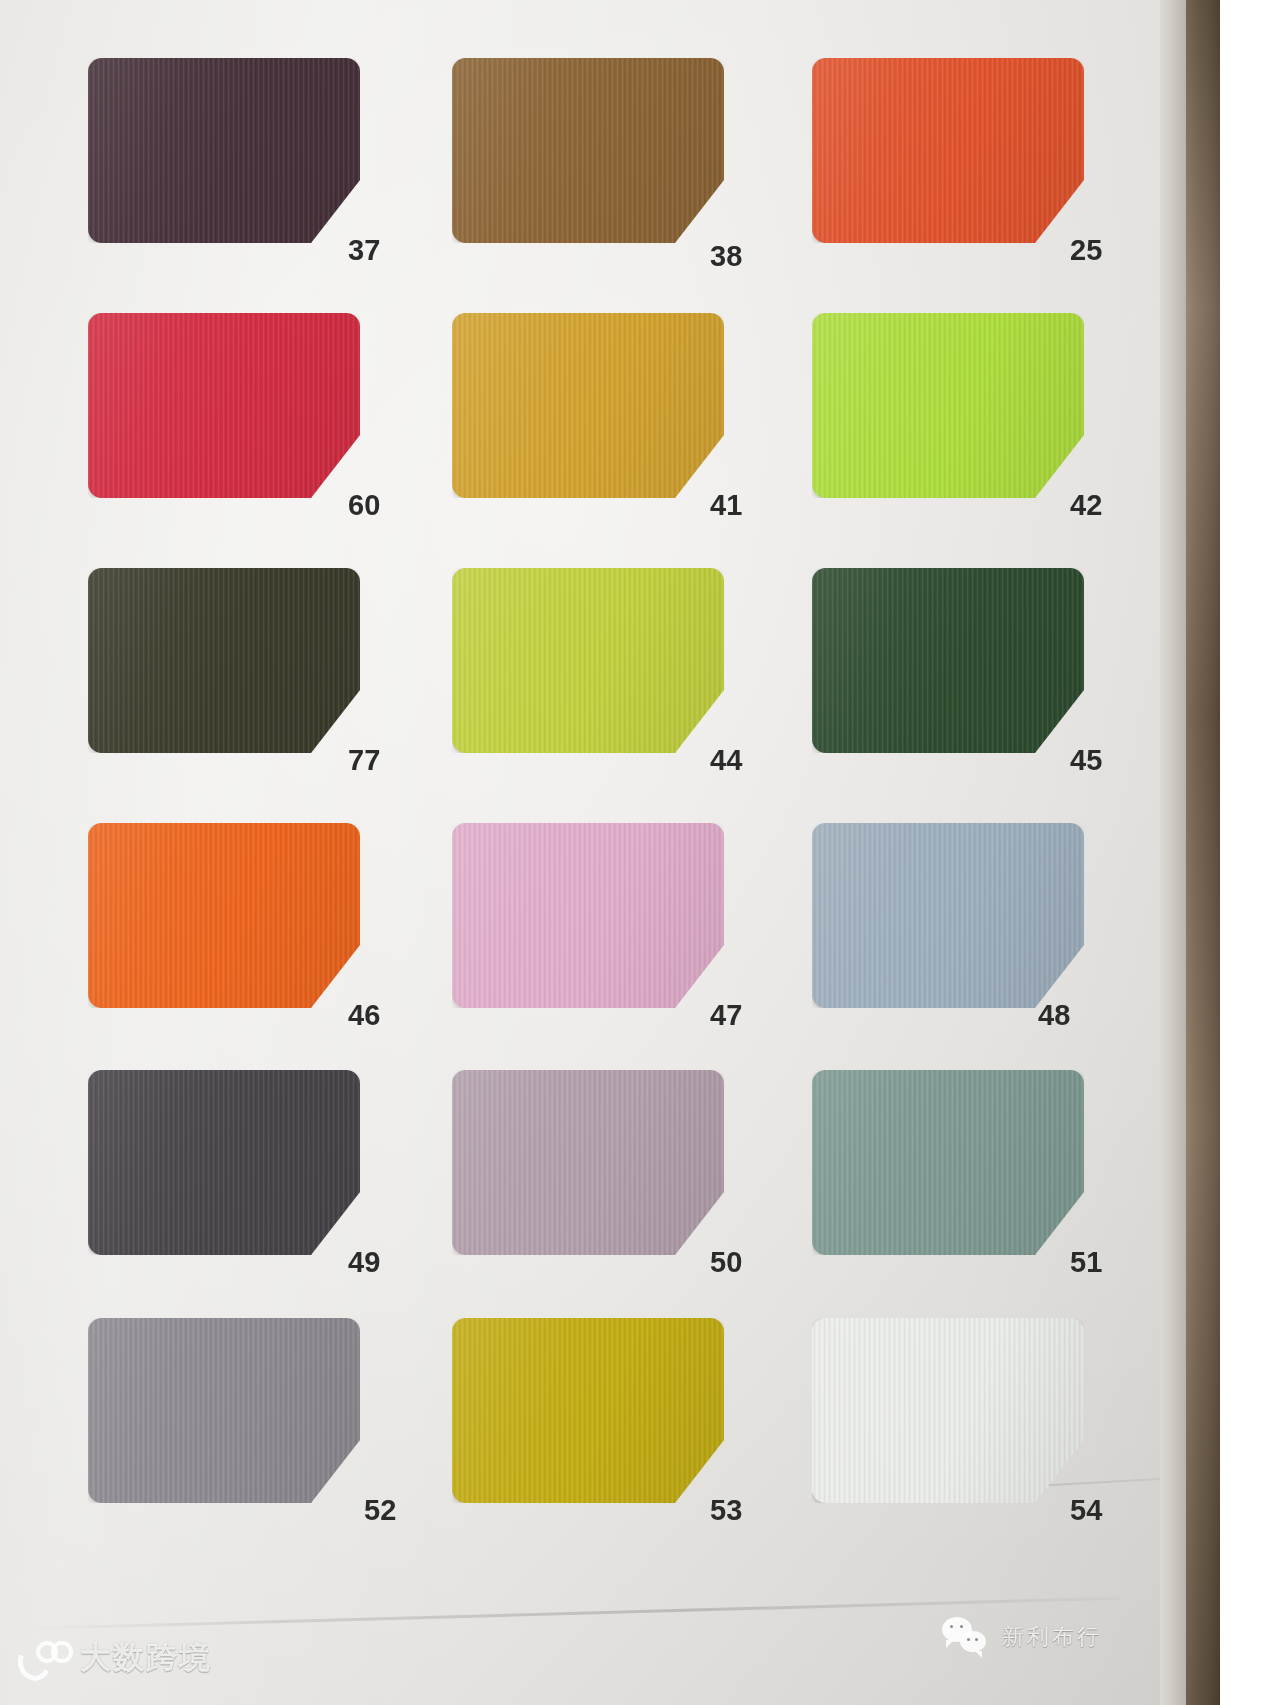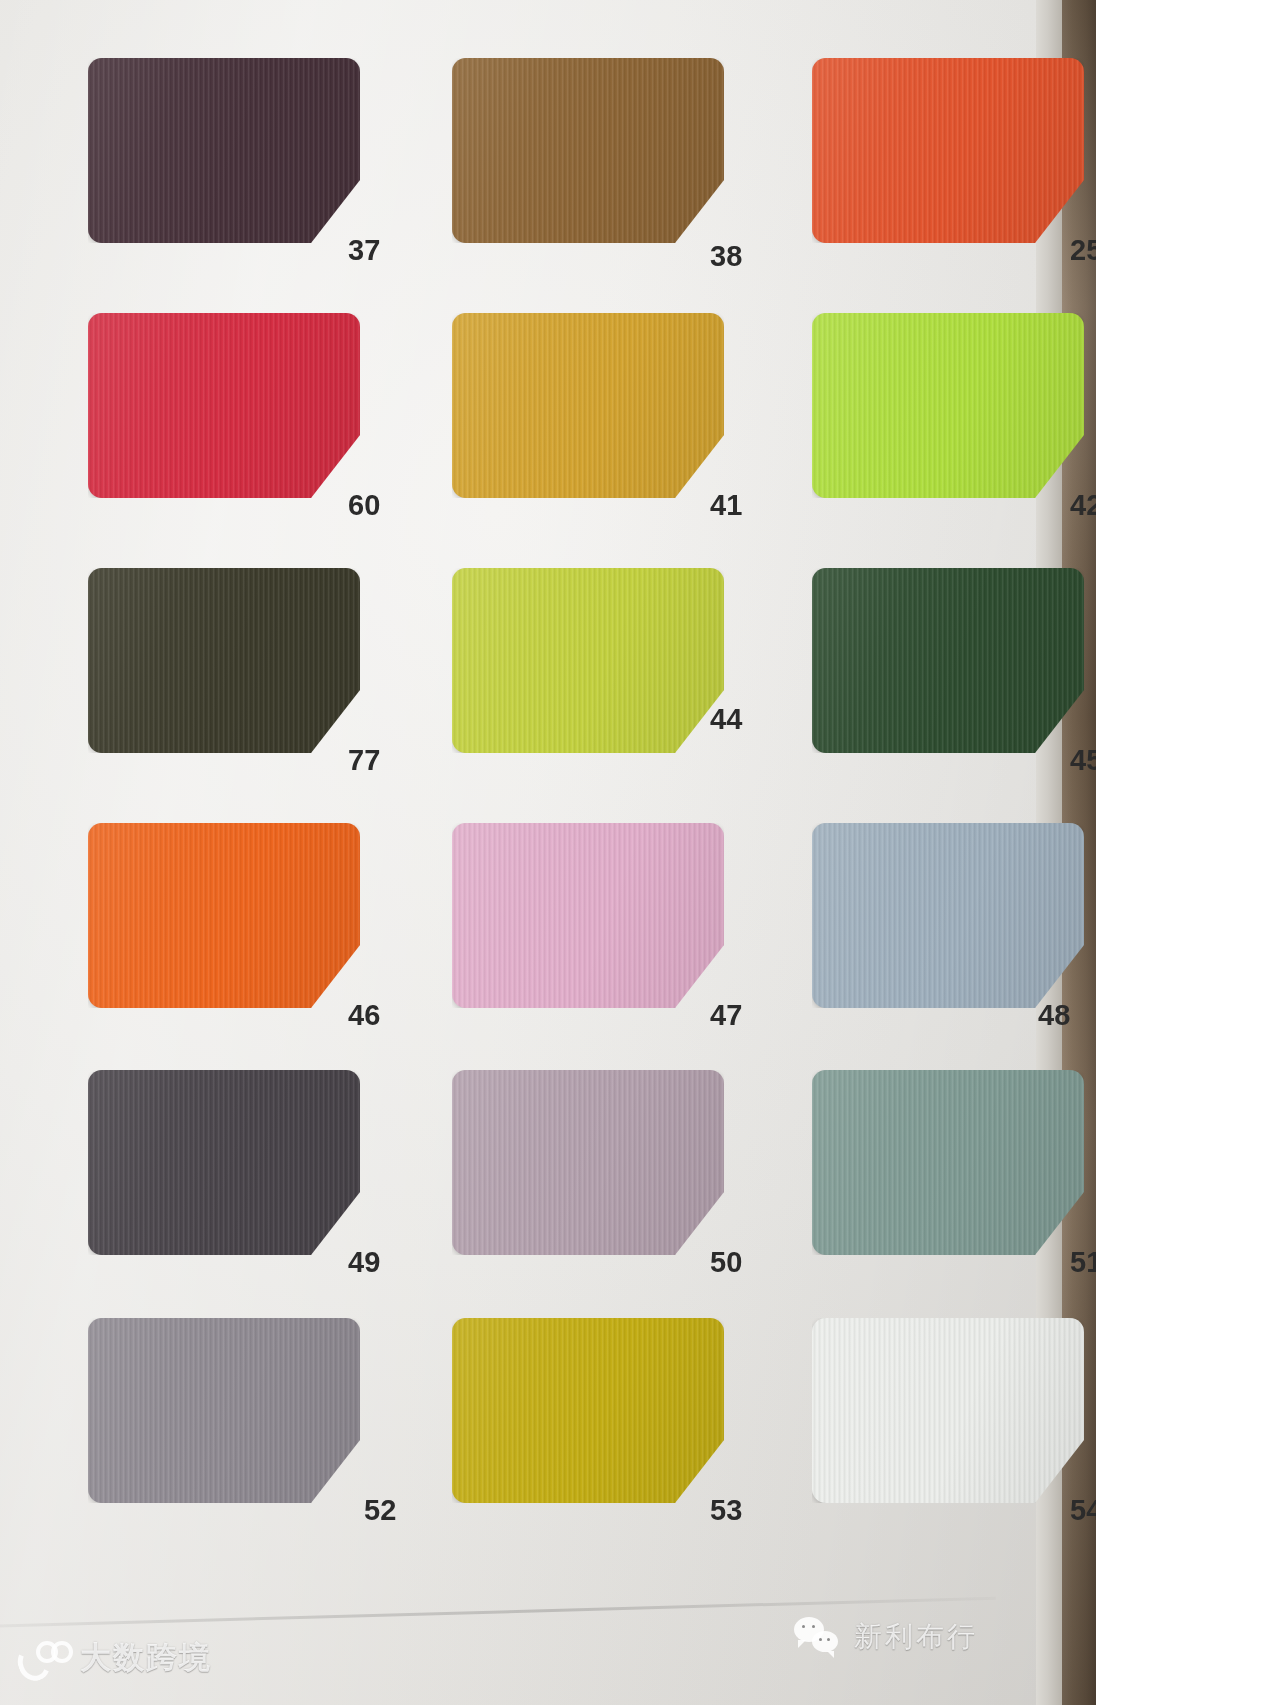--- a/index.html
+++ b/index.html
@@ -6,21 +6,21 @@
     margin: 0;
     padding: 0;
     background: #ffffff;
   }
   body {
     font-family: "Liberation Sans", sans-serif;
   }
 
   #page {
     position: relative;
-    width: 1096px;
+    width: 1220px;
     height: 1705px;
     overflow: hidden;
     background: #ec4899;
   }
 
   
   .paper {
     position: absolute;
     inset: 0;
     background:
@@ -162,21 +162,21 @@
     font-family: "Liberation Sans", sans-serif;
     color: rgba(255,255,255,0.80);
     text-shadow:
       0 1px 1px rgba(0,0,0,0.22),
       0 0 2px rgba(0,0,0,0.18);
     white-space: nowrap;
   }
   #wm-left { left: 18px; top: 1637px; }
   #wm-left .wm-text { font-size: 31px; font-weight: bold; letter-spacing: 2px; }
   #wm-right { right: 118px; top: 1617px; }
-  #wm-right .wm-text { font-size: 28px; font-weight: normal; letter-spacing: 3px; }
+  #wm-right .wm-text { font-size: 22px; font-weight: normal; letter-spacing: 3px; }
 
   .logo-bigdata {
     width: 52px; height: 34px;
     position: relative;
     flex: 0 0 auto;
   }
   .logo-bigdata .lb-arc {
     position: absolute;
     left: 0; top: 4px;
     width: 22px; height: 26px;
@@ -267,21 +267,21 @@
         <div class="swatch" style="background: rgb(174, 222, 60);"></div>
       </div>
       <div class="label" style="left: 1070px; top: 491px;">42</div>
       <div class="cell" style="left: 88px; top: 568px; width: 272px; height: 185px;">
         <div class="swatch" style="background: rgb(59, 58, 42);"></div>
       </div>
       <div class="label" style="left: 348px; top: 746px;">77</div>
       <div class="cell" style="left: 452px; top: 568px; width: 272px; height: 185px;">
         <div class="swatch" style="background: rgb(195, 209, 62);"></div>
       </div>
-      <div class="label" style="left: 710px; top: 705px;">44</div>
+      <div class="label" style="left: 710px; top: 746px;">44</div>
       <div class="cell" style="left: 812px; top: 568px; width: 272px; height: 185px;">
         <div class="swatch" style="background: rgb(44, 75, 46);"></div>
       </div>
       <div class="label" style="left: 1070px; top: 746px;">45</div>
       <div class="cell" style="left: 88px; top: 823px; width: 272px; height: 185px;">
         <div class="swatch" style="background: rgb(239, 100, 28);"></div>
       </div>
       <div class="label" style="left: 348px; top: 1001px;">46</div>
       <div class="cell" style="left: 452px; top: 823px; width: 272px; height: 185px;">
         <div class="swatch" style="background: rgb(226, 174, 203);"></div>

